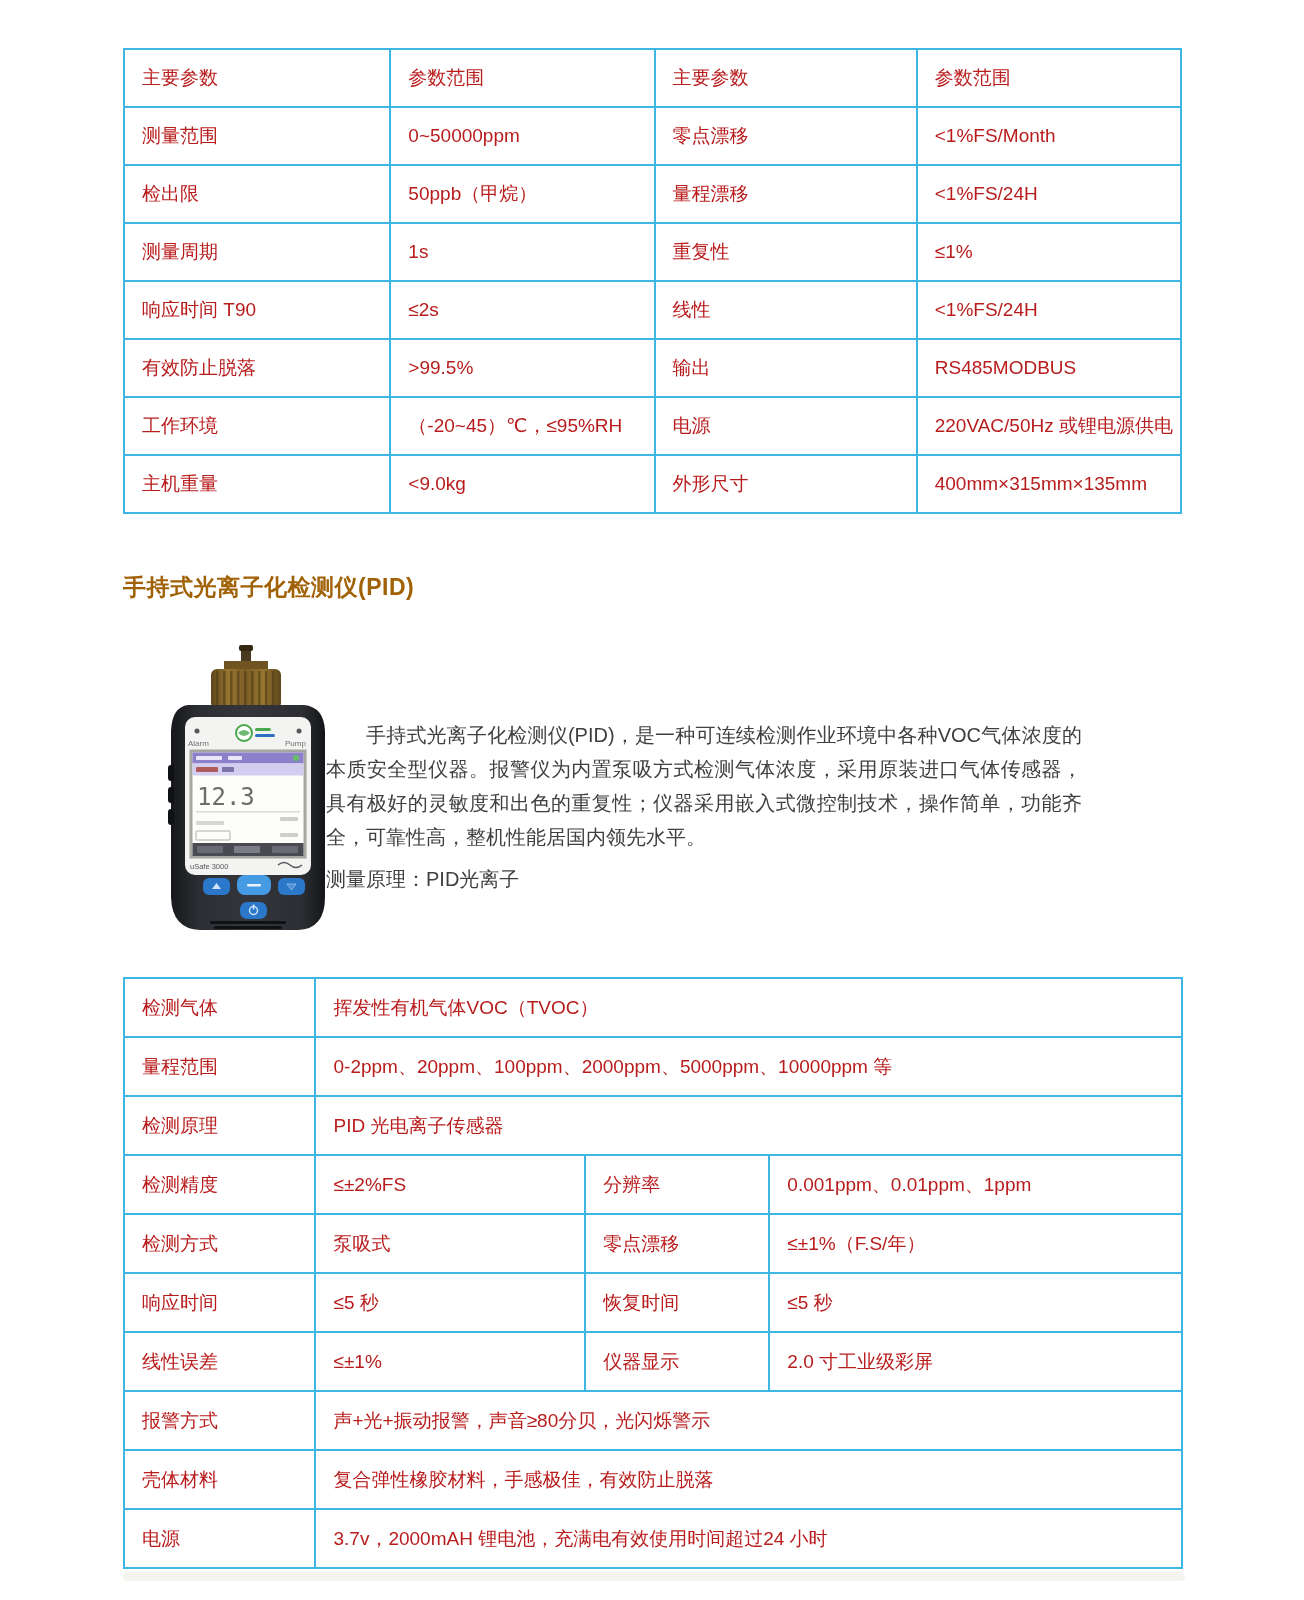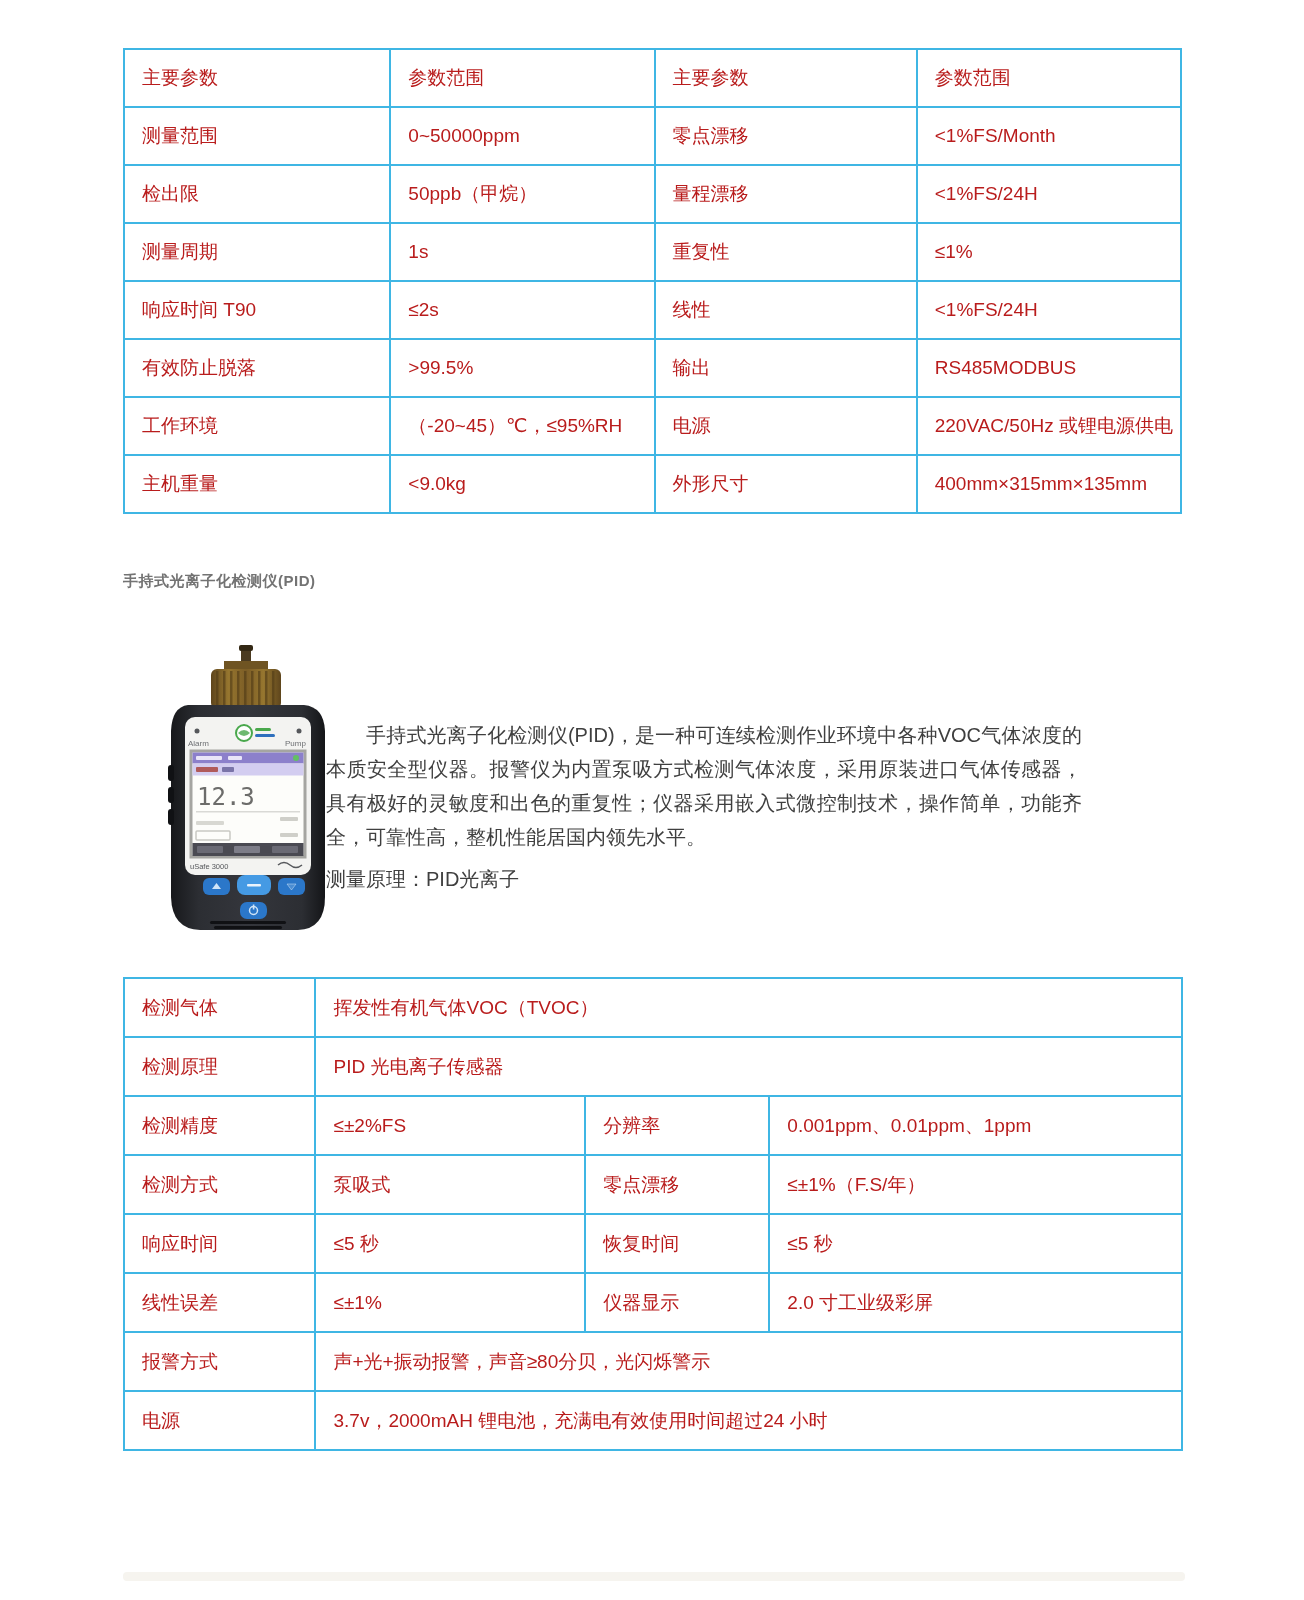--- a/index.html
+++ b/index.html
@@ -29,23 +29,23 @@
   .top-table { left:123px; top:48px; width:1059px; }
   .top-table tr { height:58px; }
   .bottom-table { left:123px; top:977px; width:1060px; }
   .bottom-table tr { height:59px; }
   .bottom-table td { padding-left:20px; }
   .bottom-table td:first-child { padding-left:17px; }
 
   .section-heading {
     position:absolute;
     left:123px; top:572px;
-    font-size:15px;
+    font-size:23px;
     font-weight:bold;
-    color:#737373;
+    color:#a16207;
     letter-spacing:0.5px;
   }
   .device-wrap {
     position:absolute;
     left:152px; top:645px;
     width:190px; height:290px;
   }
   .desc-block {
     position:absolute;
     left:318px; top:710px;
@@ -249,20 +249,24 @@
         <col style="width:25.5%">
         <col style="width:17.4%">
         <col style="width:39.0%">
     </colgroup>
     <tbody>
         <tr>
           <td>检测气体</td>
           <td colspan="3">挥发性有机气体VOC（TVOC）</td>
         </tr>
         <tr>
+          <td>量程范围</td>
+          <td colspan="3">0-2ppm、20ppm、100ppm、2000ppm、5000ppm、10000ppm 等</td>
+        </tr>
+        <tr>
           <td>检测原理</td>
           <td colspan="3">PID 光电离子传感器</td>
         </tr>
         <tr>
           <td>检测精度</td>
           <td>≤±2%FS</td>
           <td>分辨率</td>
           <td>0.001ppm、0.01ppm、1ppm</td>
         </tr>
         <tr>
@@ -281,20 +285,24 @@
           <td>线性误差</td>
           <td>≤±1%</td>
           <td>仪器显示</td>
           <td>2.0 寸工业级彩屏</td>
         </tr>
         <tr>
           <td>报警方式</td>
           <td colspan="3">声+光+振动报警，声音≥80分贝，光闪烁警示</td>
         </tr>
         <tr>
+          <td>壳体材料</td>
+          <td colspan="3">复合弹性橡胶材料，手感极佳，有效防止脱落</td>
+        </tr>
+        <tr>
           <td>电源</td>
           <td colspan="3">3.7v，2000mAH 锂电池，充满电有效使用时间超过24 小时</td>
         </tr>
       </tbody>
   </table>
 
   <div class="page-footer-strip"></div>
 
 </div>
 

